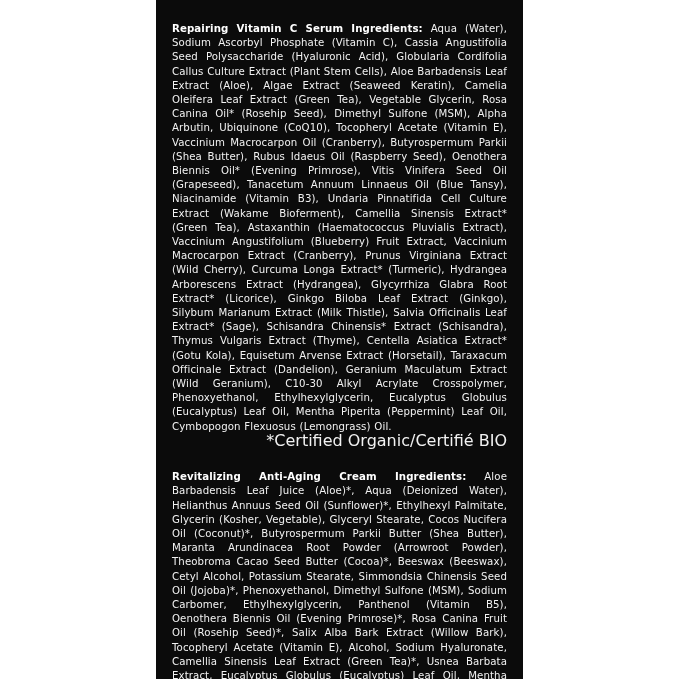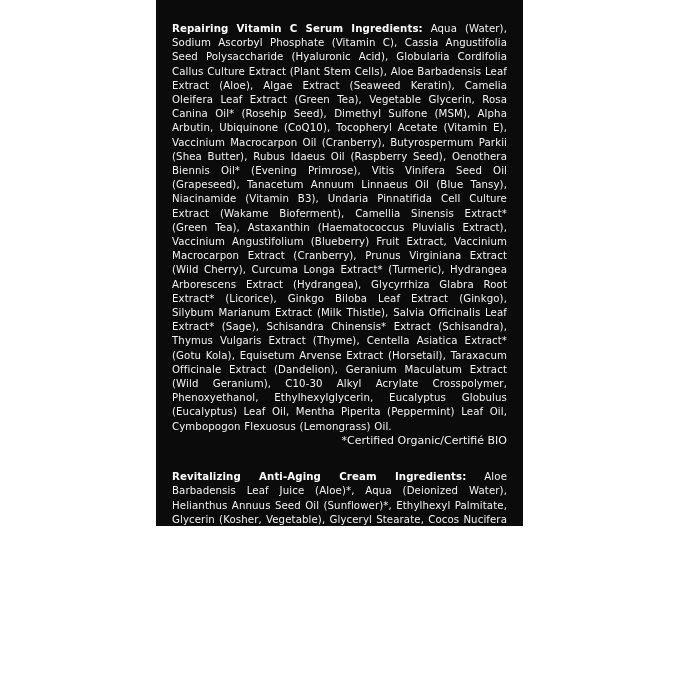--- a/index.html
+++ b/index.html
@@ -3,21 +3,21 @@
 <meta charset="utf-8">
 <style>
   html, body {
     margin: 0;
     padding: 0;
     background: #ffffff;
   }
   #page {
     position: relative;
     width: 679px;
-    height: 526px;
+    height: 679px;
     background: #ffffff;
     overflow: hidden;
     font-family: "DejaVu Sans", sans-serif;
   }
   .label-panel {
     position: absolute;
     left: 156px;
     top: 0;
     width: 367px;
     height: 679px;
@@ -39,21 +39,21 @@
     letter-spacing: 0.1px;
     word-spacing: 0.4px;
     color: #f2f2f2;
     margin: 0;
   }
   .heading {
     font-weight: bold;
     color: #ffffff;
   }
   .cert-line {
-    font-size: 11px;
+    font-size: 16px;
     line-height: 14.2px;
     color: #f2f2f2;
     margin: 0;
   }
   .cert-right {
     text-align: right;
   }
 </style>
 </head>
 <body>

